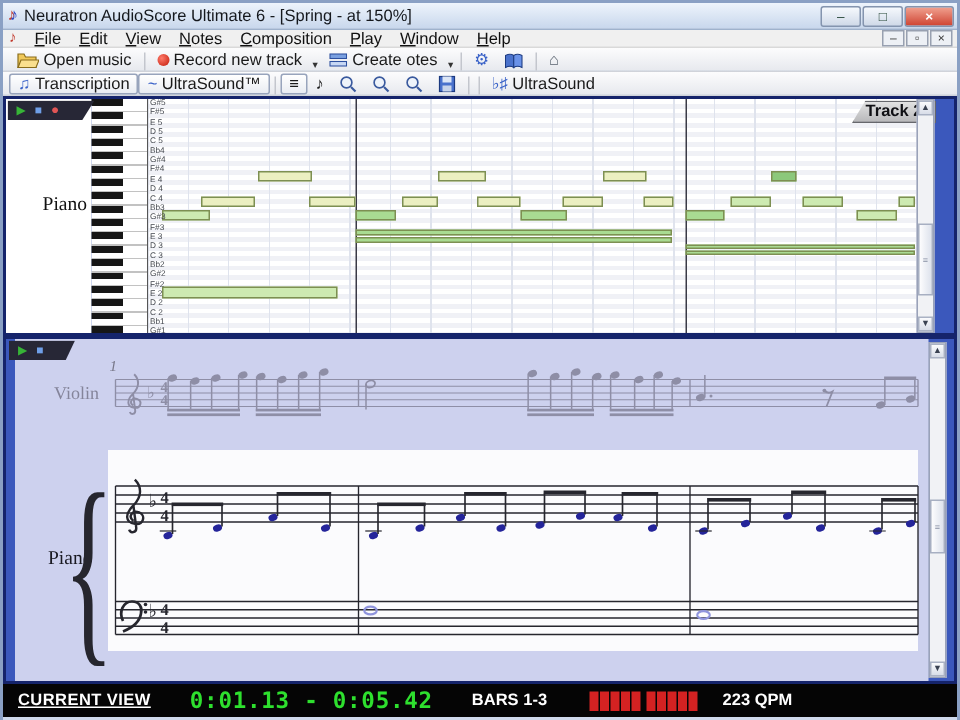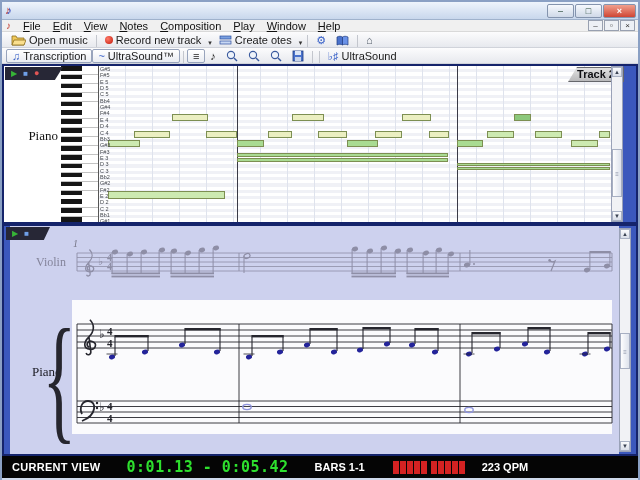--- a/index.html
+++ b/index.html
@@ -66,39 +66,40 @@
   #score-sb{left:615px;top:2px;height:224px;}
 
   
   #scorepanel{position:absolute;left:0;top:160px;width:636px;height:232px;border:2px solid #15246b;background:#3b58bc;}
   #score-area{position:absolute;left:6px;top:0;width:609px;height:228px;background:#cdd1ee;}
   #score-transport{left:2px;top:1px;width:44px;}
   #score-svg{position:absolute;left:0;top:0;}
 
   
   #statusbar{position:absolute;left:0;top:454px;right:0;height:22px;background:#050505;display:flex;align-items:center;color:#fff;}
-  #sb-view{font-weight:bold;font-size:11px;margin-left:10px;letter-spacing:0.3px;}
+  #sb-view{font-weight:bold;font-size:11px;margin-left:10px;letter-spacing:0.3px;text-decoration:underline;}
   #sb-time{font-family:"DejaVu Sans Mono",monospace;font-weight:bold;font-size:15px;color:#2ee02e;margin-left:26px;letter-spacing:0.5px;}
   #sb-bars{font-weight:bold;font-size:11px;margin-left:26px;}
   #sb-meter{display:flex;margin-left:28px;align-items:center;}
   .seg{width:6px;height:13px;background:#d42222;margin-right:1px;}
   .seg.gap{margin-left:3px;}
   #sb-tempo{font-weight:bold;font-size:11px;margin-left:16px;}
   #bottomstrip{position:absolute;left:0;top:476px;right:0;height:4px;background:#cfdaec;}
 </style>
 </head>
 <body>
 
 <div id="win">
 
   <div id="titlebar">
     <span id="title-icon">
         <span class="n1">♪</span>
         <span class="n2">♪</span>
       </span>
+    <span id="title-text">Neuratron AudioScore Ultimate 6 - [Spring - at 150%]</span>
     <span id="winbtns">
       <span class="wbtn">–</span>
       <span class="wbtn">□</span>
       <span class="wbtn close">×</span>
     </span>
   </div>
 
   <div id="menubar">
     <span class="mdi-icon">♪</span>
     <span id="menu-items"><span class="menu-item"><u>F</u>ile</span><span class="menu-item"><u>E</u>dit</span><span class="menu-item"><u>V</u>iew</span><span class="menu-item"><u>N</u>otes</span><span class="menu-item"><u>C</u>omposition</span><span class="menu-item"><u>P</u>lay</span><span class="menu-item"><u>W</u>indow</span><span class="menu-item"><u>H</u>elp</span></span>
@@ -427,21 +428,21 @@
         <span class="sb-thumb" style="top:104px;height:36px;line-height:36px;">≡</span>
         <span class="sb-btn" style="bottom:0;">▼</span>
       </div>
     </div>
 
   </div>
 
   <div id="statusbar">
     <span id="sb-view">CURRENT VIEW</span>
     <span id="sb-time">0:01.13 - 0:05.42</span>
-    <span id="sb-bars">BARS 1-1</span>
+    <span id="sb-bars">BARS 1-3</span>
     <span id="sb-meter">
         <span class="seg" style="background: rgb(212, 34, 34);"></span>
         <span class="seg" style="background: rgb(212, 34, 34);"></span>
         <span class="seg" style="background: rgb(212, 34, 34);"></span>
         <span class="seg" style="background: rgb(212, 34, 34);"></span>
         <span class="seg" style="background: rgb(212, 34, 34);"></span>
         <span class="seg gap" style="background: rgb(212, 34, 34);"></span>
         <span class="seg" style="background: rgb(212, 34, 34);"></span>
         <span class="seg" style="background: rgb(212, 34, 34);"></span>
         <span class="seg" style="background: rgb(212, 34, 34);"></span>

